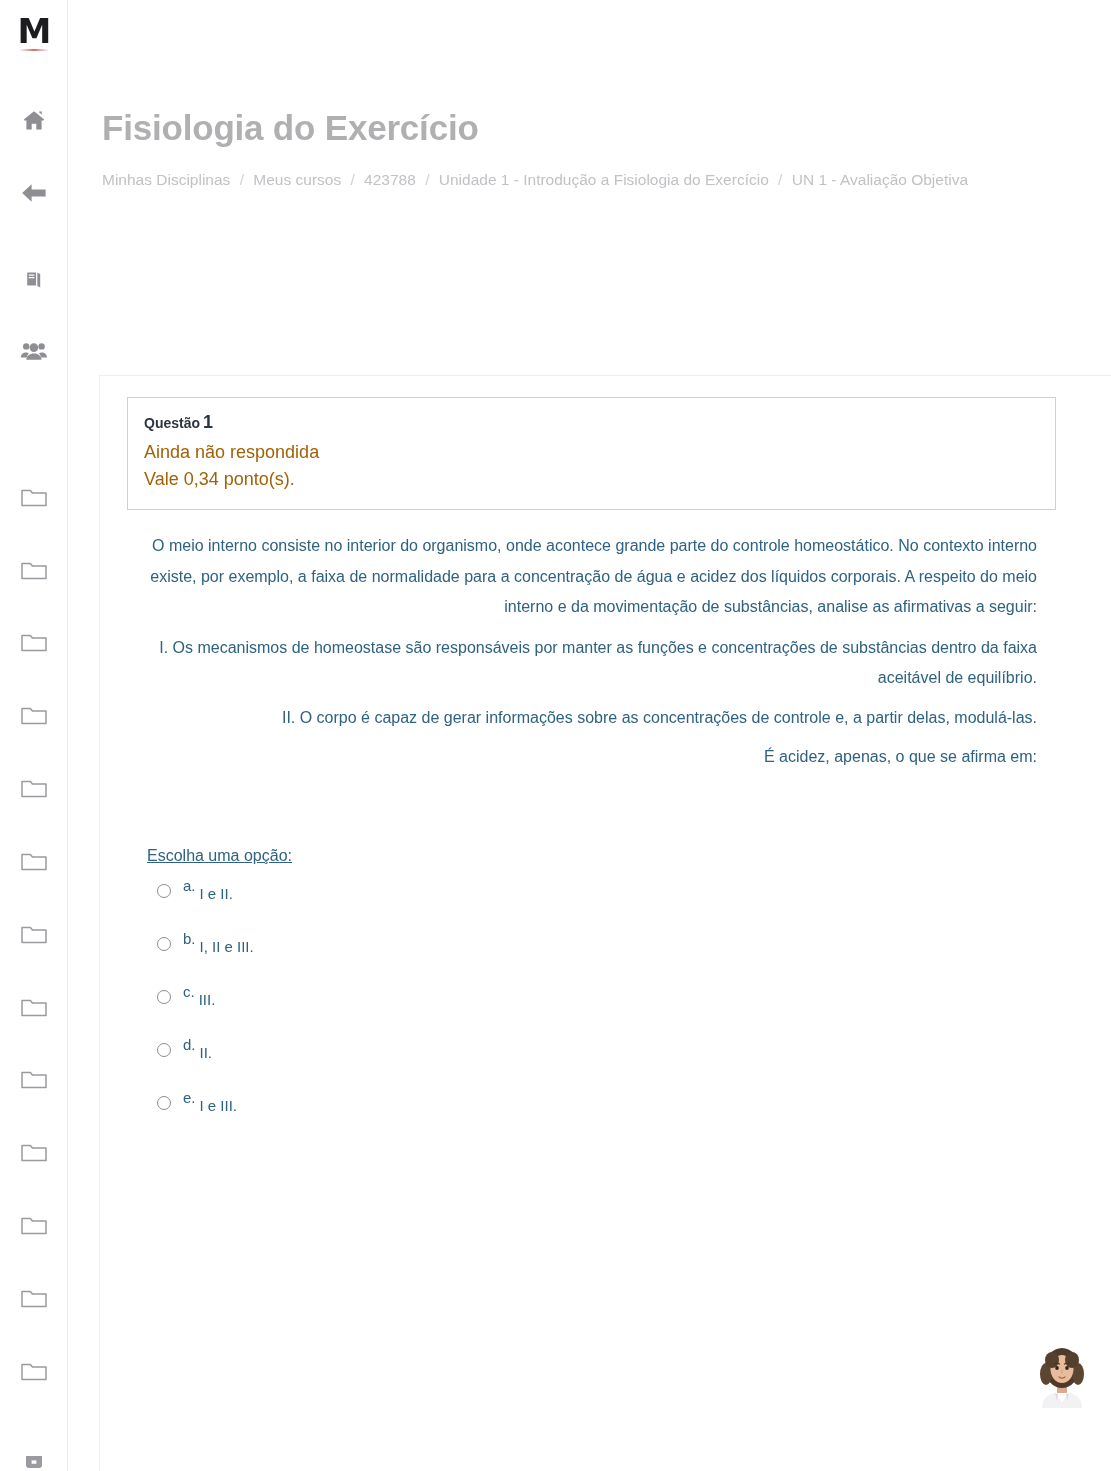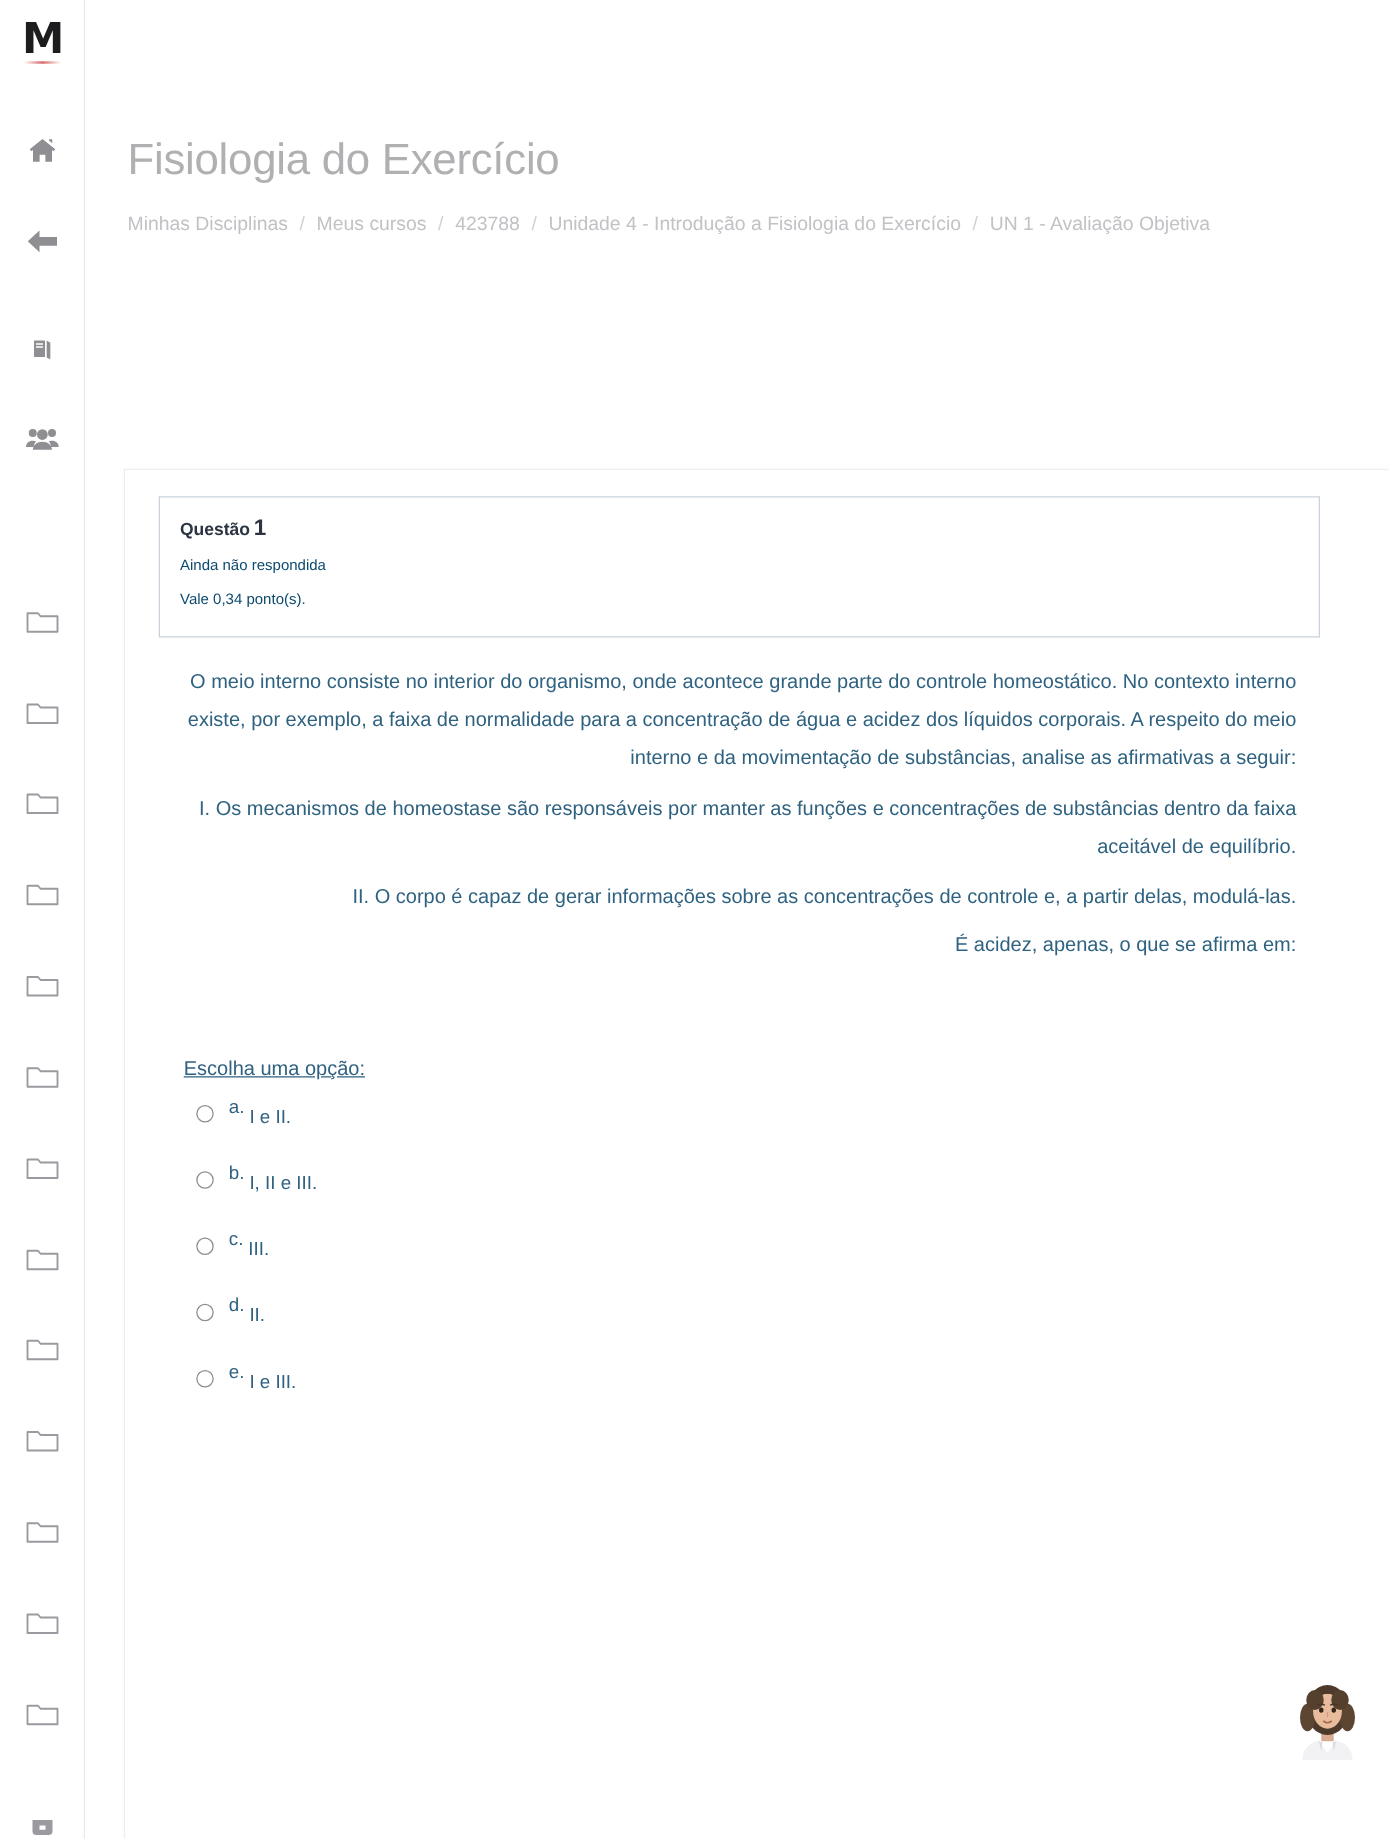--- a/index.html
+++ b/index.html
@@ -61,21 +61,21 @@
     position: absolute;
     left: 68px; top: 0;
     width: 1043px;
     height: 1471px;
   }
   #page-title {
     position: absolute;
     left: 34px;
     top: 106px;
     font-size: 35px;
-    font-weight: 400;
+    font-weight: 700;
     color: #b0b0b3;
     letter-spacing: -0.2px;
     line-height: 44px;
     white-space: nowrap;
     text-align: right;
   }
   #breadcrumb {
     position: absolute;
     left: 34px;
     top: 166px;
@@ -117,22 +117,22 @@
     margin-bottom: 6px;
   }
   #question-info .q-head .q-num {
     font-size: 18px;
     font-weight: 700;
     color: #2b3442;
     padding-left: 3px;
   }
   #question-info .q-state,
   #question-info .q-marks {
-    font-size: 12px;
-    color: #0c4a6e;
+    font-size: 18px;
+    color: #a16207;
     line-height: 27px;
   }
 
   
   #question-body {
     position: absolute;
     left: 47px;
     top: 155px;
     width: 890px;
     color: #2f6280;
@@ -359,21 +359,21 @@
 
   <h1 id="page-title">Fisiologia do Exercício</h1>
 
   <nav id="breadcrumb">
     <span class="crumb">Minhas Disciplinas</span>
     <span class="sep">/</span>
     <span class="crumb">Meus cursos</span>
     <span class="sep">/</span>
     <span class="crumb">423788</span>
     <span class="sep">/</span>
-    <span class="crumb">Unidade 4 - Introdução a Fisiologia do Exercício</span>
+    <span class="crumb">Unidade 1 - Introdução a Fisiologia do Exercício</span>
     <span class="sep">/</span>
     <span class="crumb">UN 1 - Avaliação Objetiva</span>
   </nav>
 
   <section id="content-card">
 
     <div id="question-info">
       <div class="q-head">
         <span>Questão</span><span class="q-num">1</span>
       </div>

